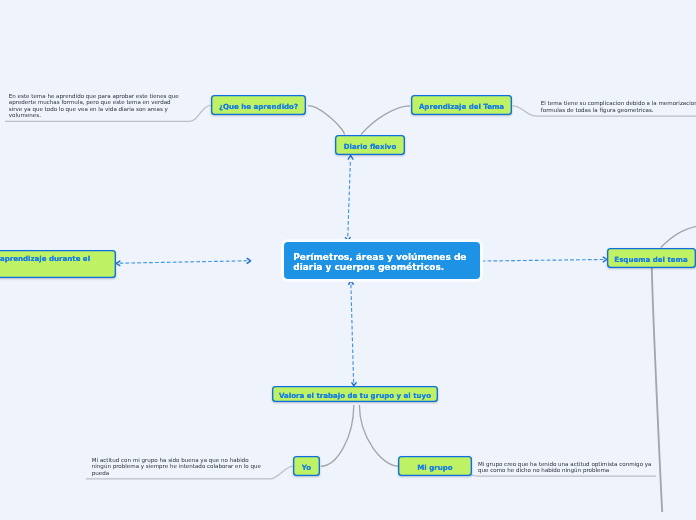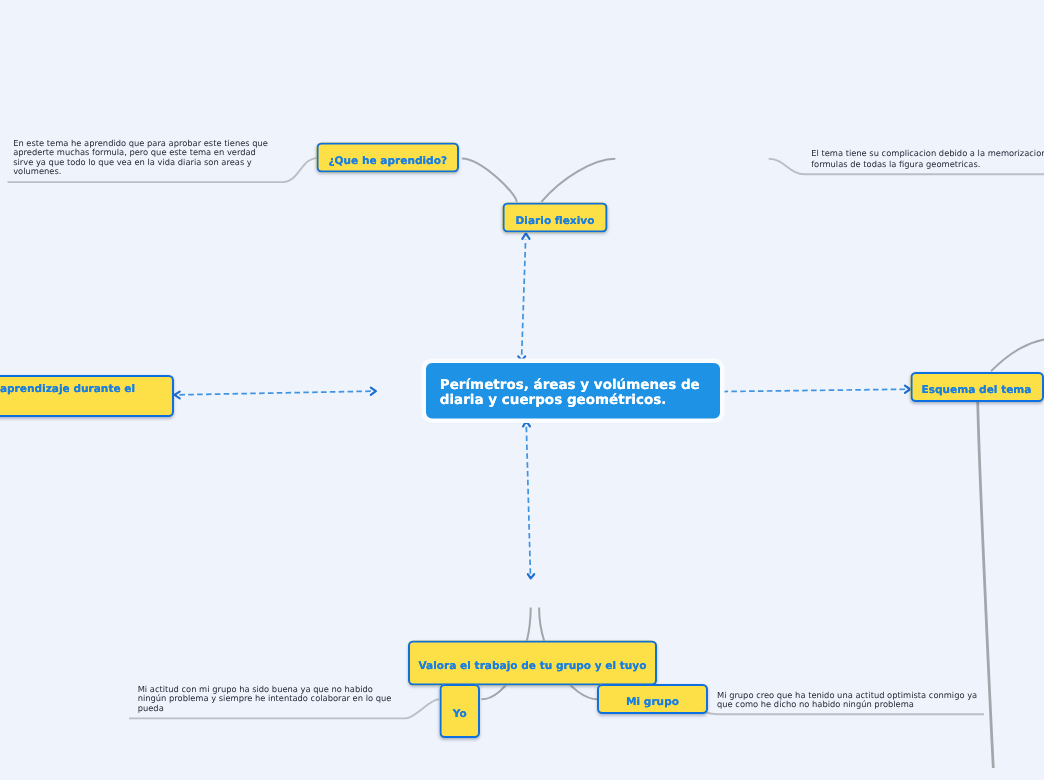--- a/index.html
+++ b/index.html
@@ -2,21 +2,21 @@
 <html><head>
 <meta charset="utf-8">
 <title>Mind map</title>
 <style>
   html,body{margin:0;padding:0;}
   body{width:696px;height:520px;overflow:hidden;background:#eff3fc;-webkit-font-smoothing:antialiased;
        font-family:"DejaVu Sans",sans-serif;position:relative;}
   #canvas{position:absolute;left:0;top:0;width:696px;height:520px;filter:opacity(1);}
   svg.links{position:absolute;left:0;top:0;width:696px;height:520px;}
 
-  .node{position:absolute;-webkit-font-smoothing:antialiased;box-sizing:border-box;background:#fde047;
+  .node{position:absolute;-webkit-font-smoothing:antialiased;box-sizing:border-box;background:#bef264;
         border-radius:3.5px;color:#1a7fe0;
         font-weight:bold;font-size:7.05px;letter-spacing:0px;text-shadow:0 0 .35px currentColor;
         display:flex;align-items:center;justify-content:center;text-align:center;
         padding-top:2px;
         box-shadow:inset 0 0 0 1.35px #0d6fe0, 0 1px 2px rgba(30,50,80,.30);
         white-space:nowrap;}
 
   .node.central{background:#1e93e5;border:none;border-radius:4px;color:#fff;
         font-size:9px;letter-spacing:0px;line-height:10.3px;
         box-shadow:0 0 0 3px #fafcff, 0 1px 3px rgba(30,50,80,.25);}
@@ -64,38 +64,41 @@
 
   <div class="node central" style="left:252px;top:242px;width:196px;height:37px;flex-direction:column;align-items:flex-start;padding-left:9.2px;padding-top:2.6px;margin-left:32px;">
     <span>Perímetros, áreas y volúmenes de</span>
     <span>diaria y cuerpos geométricos.</span>
   </div>
 
   <div class="node" style="left:211px;top:95px;width:95px;height:20px;">
     <span>¿Que he aprendido?</span>
   </div>
 
+  <div class="node" style="left:411px;top:95px;width:101px;height:20px;">
+    <span>Aprendizaje del Tema</span>
+  </div>
 
   <div class="node" style="left:335px;top:135px;width:70px;height:20px;">
     <span>Diario flexivo</span>
   </div>
 
   <div class="node" style="left:-26px;top:249.5px;width:142px;height:28.5px;align-items:flex-start;padding-top:4.2px;">
     <span>aprendizaje durante el</span>
   </div>
 
   <div class="node" style="left:606.5px;top:248px;width:89px;height:20px;">
     <span>Esquema del tema</span>
   </div>
 
-  <div class="node" style="left:272px;top:386px;width:166px;height:30px;margin-top:41px;">
+  <div class="node" style="left:272px;top:386px;width:166px;height:16px;">
     <span>Valora el trabajo de tu grupo y el tuyo</span>
   </div>
 
-  <div class="node" style="left:293px;top:456px;width:27px;height:36px;">
+  <div class="node" style="left:293px;top:456px;width:27px;height:20px;">
     <span>Yo</span>
   </div>
 
   <div class="node" style="left:398px;top:456px;width:74px;height:20px;">
     <span>Mi grupo</span>
   </div>
 
   <div class="note" style="left:8.8px;top:92.7px;">
     <div>En este tema he aprendido que para aprobar este tienes que</div>
     <div>aprederte muchas formula, pero que este tema en verdad</div>

